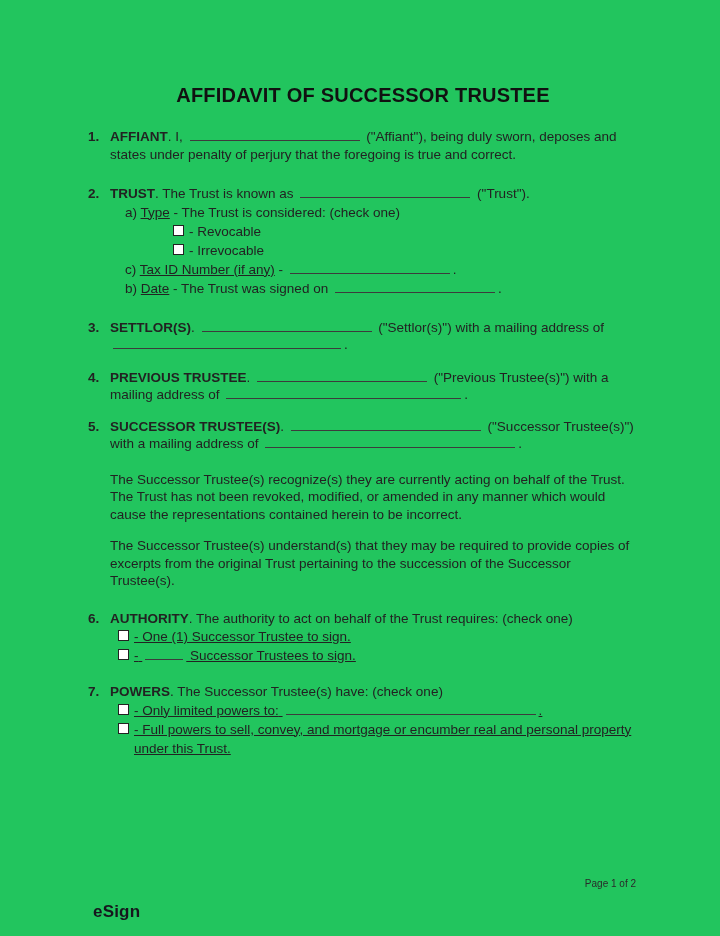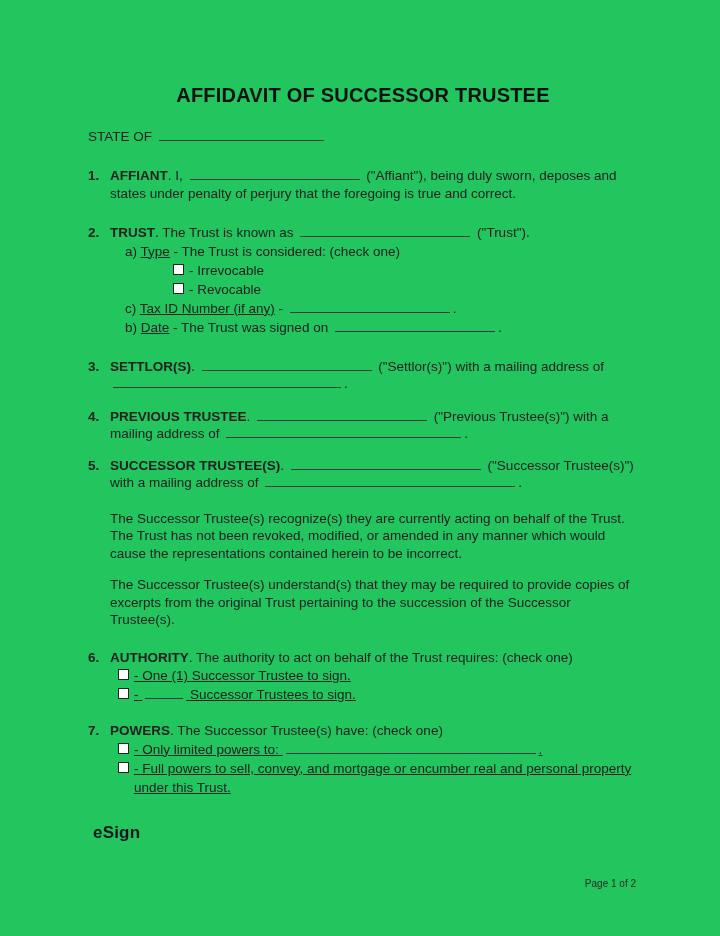--- a/index.html
+++ b/index.html
@@ -69,21 +69,21 @@
   .mt-sec4 { margin-top: 15px; }
   .mt-sec5 { margin-top: 14px; }
   .mt-para1 { margin-top: 18px; }
   .mt-para2 { margin-top: 14px; }
   .mt-sec6 { margin-top: 20px; }
   .mt-sec7 { margin-top: 18px; }
   .para { margin-left: 22px; }
   .footer-brand {
     position: absolute;
     left: 93px;
-    top: 824px;
+    top: 903px;
     font-size: 17px;
     font-weight: bold;
     color: #16161d;
     letter-spacing: 0.2px;
   }
   .footer-page {
     position: absolute;
     right: 84px;
     top: 875px;
     font-size: 10px;
@@ -92,24 +92,20 @@
 </style>
 </head>
 <body>
 
 <div class="page">
   <div class="content">
 
     <div class="doc-title">AFFIDAVIT OF SUCCESSOR TRUSTEE</div>
 
     <div class="state-block">
-      <div class="state-line">
-        <span>STATE OF</span>
-        <span class="blank w165"></span>
-      </div>
     </div>
 
     <div class="sec mt-sec1">
       <div class="n">1.</div>
       <div class="b">
         <span class="name">AFFIANT</span><span>. I,</span>
         <span class="blank w170"></span>
         <span>("Affiant"), being duly sworn, deposes and states under penalty of perjury that the foregoing is true and correct.</span>
       </div>
     </div>
@@ -122,25 +118,25 @@
           <span class="blank w170"></span>
           <span>("Trust").</span>
         </div>
         <div class="sub">
           <span>a)</span>
           <span class="u">Type</span>
           <span>- The Trust is considered: (check one)</span>
         </div>
         <div class="cbrow indent-deep">
           <span class="cb"></span>
+          <span class="cb-text">- Revocable</span>
+        </div>
+        <div class="cbrow indent-deep">
+          <span class="cb"></span>
           <span class="cb-text">- Irrevocable</span>
-        </div>
-        <div class="cbrow indent-deep">
-          <span class="cb"></span>
-          <span class="cb-text">- Revocable</span>
         </div>
         <div class="sub">
           <span>c)</span>
           <span class="u">Tax ID Number (if any)</span>
           <span>-</span>
           <span class="blank w160"></span><span>.</span>
         </div>
         <div class="sub">
           <span>b)</span>
           <span class="u">Date</span>

